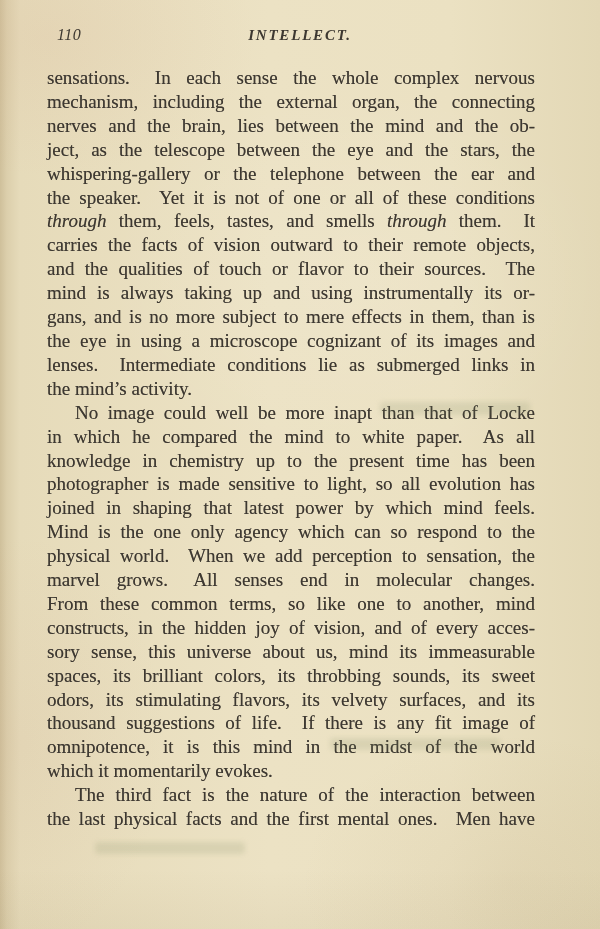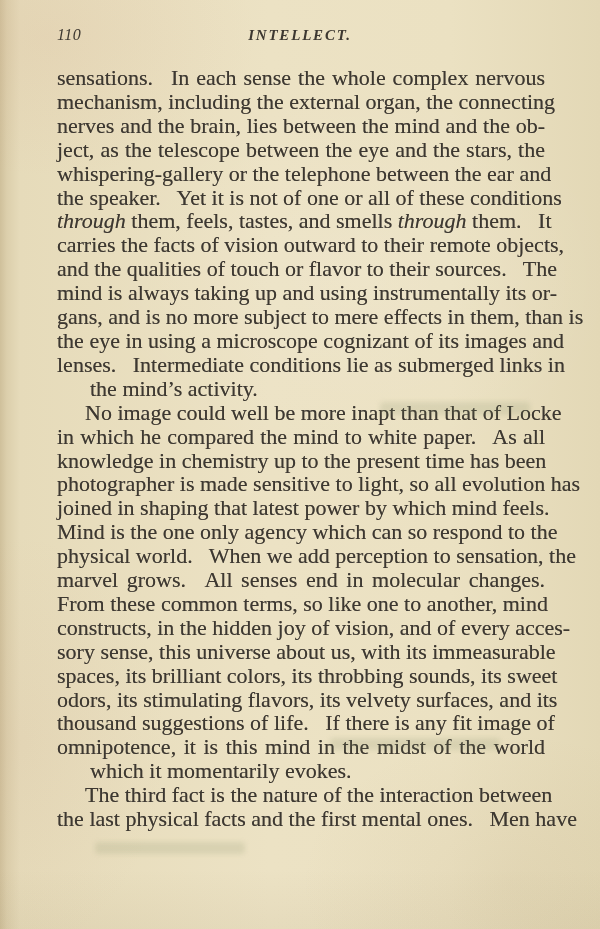--- a/index.html
+++ b/index.html
@@ -42,35 +42,34 @@
     top: 27px;
     width: 600px;
     text-align: center;
     font-style: italic;
     font-weight: bold;
     font-size: 15px;
     letter-spacing: 1.8px;
   }
   .text-block {
     position: absolute;
-    left: 57px;
+    left: 47px;
     top: 66px;
     width: 488px;
-    font-size: 22px;
+    font-size: 19px;
     line-height: 23.9px;
     text-shadow: 0 0 0.3px rgba(55,50,45,0.55);
   }
   .line {
     text-align: justify;
     text-align-last: justify;
     white-space: nowrap;
   }
   .line.last {
     text-align-last: left;
-    margin-left: 33px;
   }
   .line.indent {
     padding-left: 28px;
   }
   .smudge { 
     position: absolute;
     background: rgba(125,135,95,0.16);
     filter: blur(2.5px);
     border-radius: 4px;
     pointer-events: none;
@@ -101,21 +100,21 @@
       <div class="line indent">No image could well be more inapt than that of Locke</div>
       <div class="line">in which he compared the mind to white paper.  As all</div>
       <div class="line">knowledge in chemistry up to the present time has been</div>
       <div class="line">photographer is made sensitive to light, so all evolution has</div>
       <div class="line">joined in shaping that latest power by which mind feels.</div>
       <div class="line">Mind is the one only agency which can so respond to the</div>
       <div class="line">physical world.  When we add perception to sensation, the</div>
       <div class="line">marvel grows.  All senses end in molecular changes.</div>
       <div class="line">From these common terms, so like one to another, mind</div>
       <div class="line">constructs, in the hidden joy of vision, and of every acces-</div>
-      <div class="line">sory sense, this universe about us, with its immeasurable</div>
+      <div class="line">sory sense, this universe about us, mind its immeasurable</div>
       <div class="line">spaces, its brilliant colors, its throbbing sounds, its sweet</div>
       <div class="line">odors, its stimulating flavors, its velvety surfaces, and its</div>
       <div class="line">thousand suggestions of life.  If there is any fit image of</div>
       <div class="line">omnipotence, it is this mind in the midst of the world</div>
       <div class="line last">which it momentarily evokes.</div>
       <div class="line indent">The third fact is the nature of the interaction between</div>
       <div class="line">the last physical facts and the first mental ones.  Men have</div>
     </div>
 
   <div class="smudge" style="left:380px; top:402px; width:150px; height:13px;"></div>

